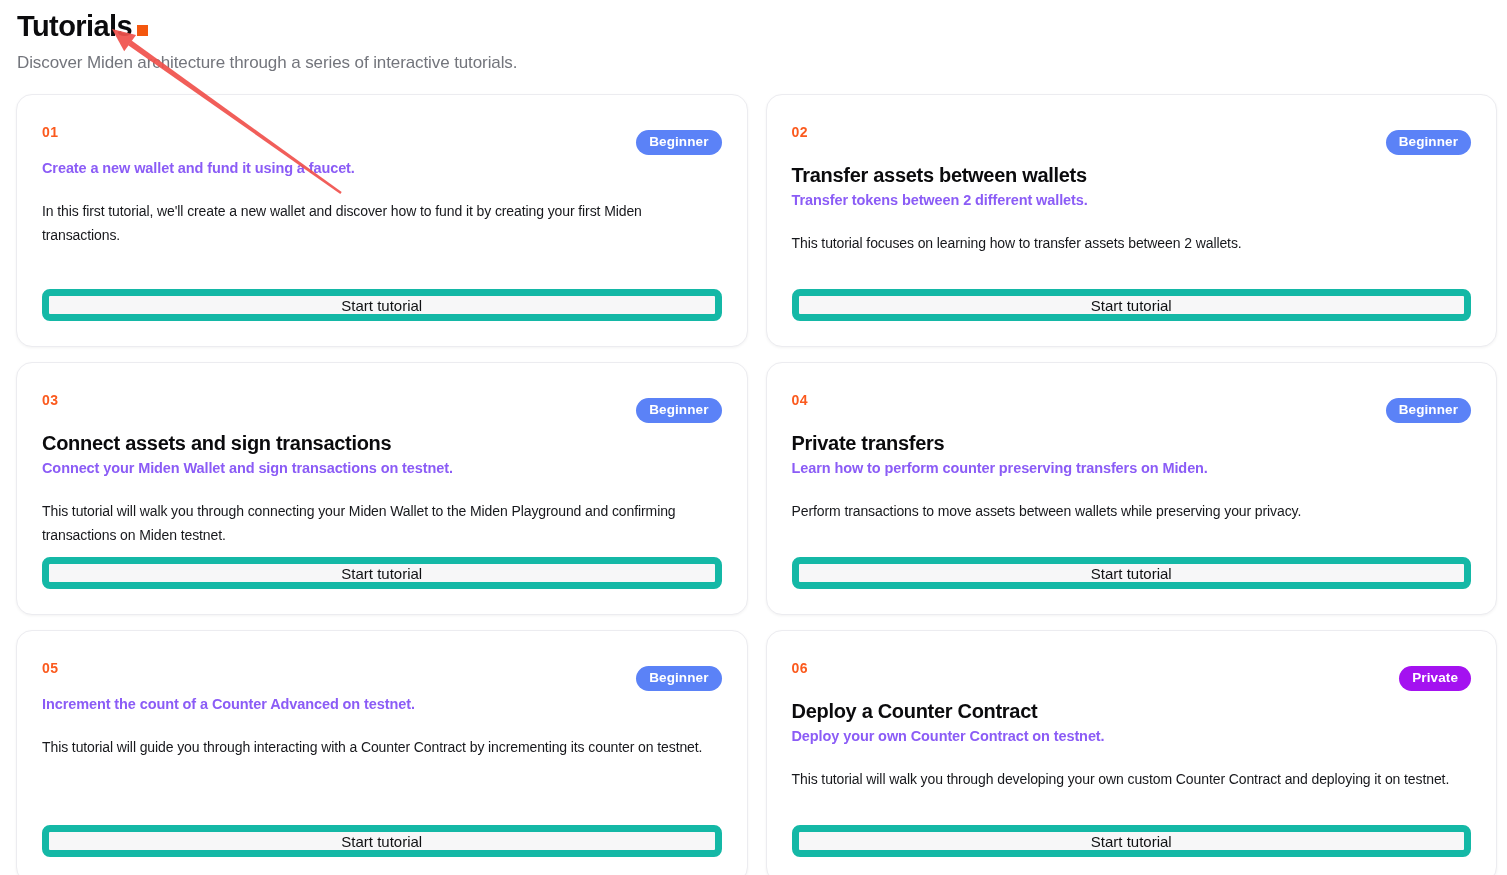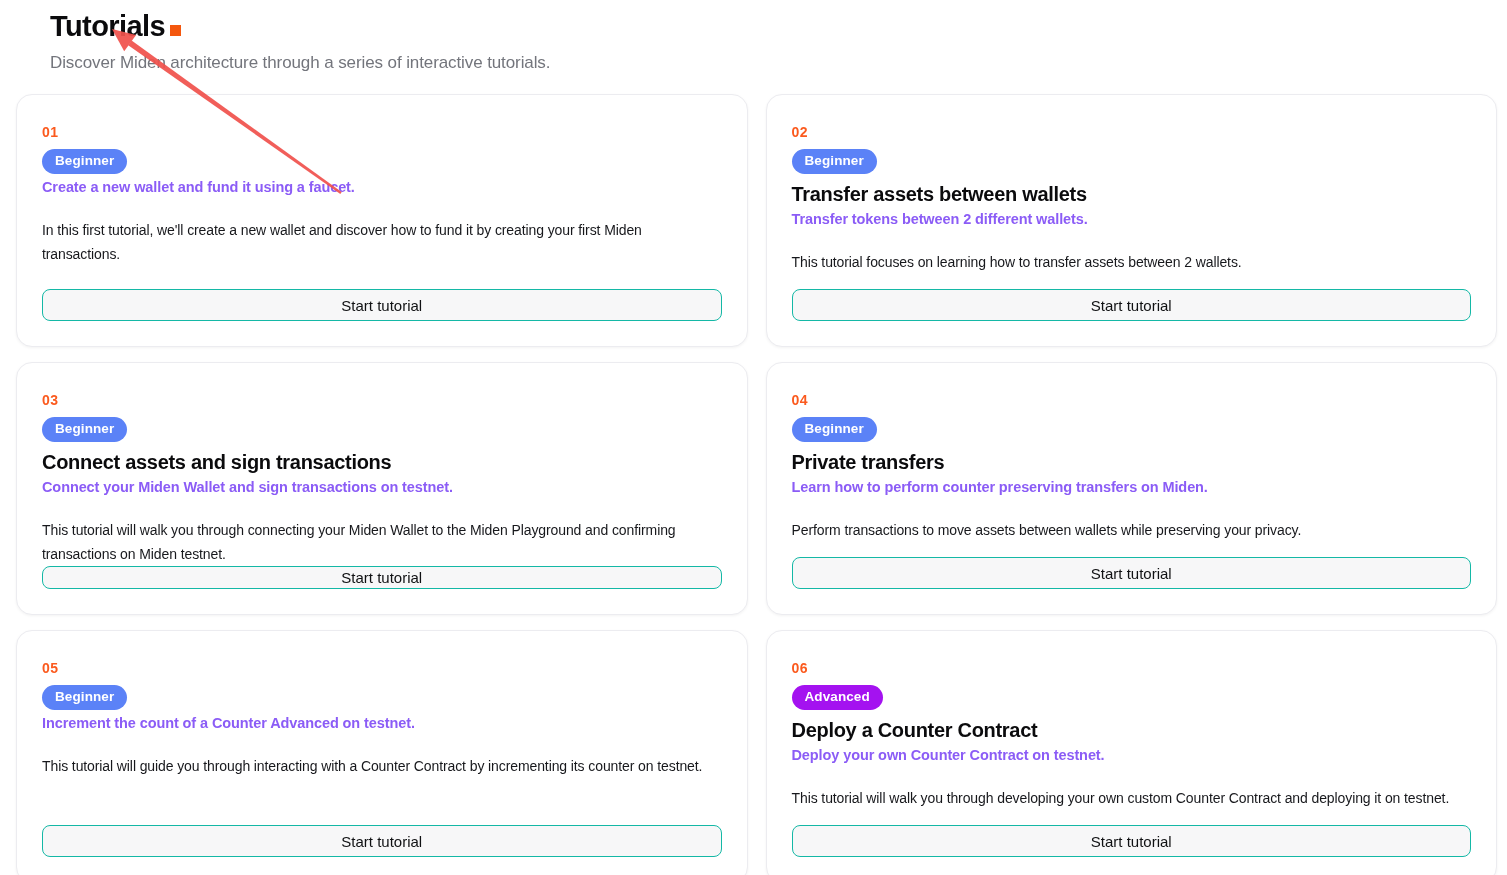--- a/index.html
+++ b/index.html
@@ -6,21 +6,21 @@
   html, body {
     width: 1507px; height: 875px;
     background: #ffffff;
     font-family: "Liberation Sans", "DejaVu Sans", sans-serif;
     overflow: hidden;
     position: relative;
   }
   .page { padding: 7px 10px 0 16px; }
 
   
-  .header { padding-left: 1px; margin-left: 33px; }
+  .header { padding-left: 1px; }
   .page-title {
     font-size: 29px; font-weight: 800; color: #0b0b0d;
     letter-spacing: -0.6px; line-height: 32px;
     display: inline-block;
   }
   .title-accent {
     display: inline-block; width: 11px; height: 11px;
     background: #F4570E; margin-left: 5px;
   }
   .page-subtitle {
@@ -39,21 +39,21 @@
     background: #ffffff;
     border: 1px solid #ececf0;
     border-radius: 16px;
     box-shadow: 0 1px 3px rgba(0,0,0,0.05);
     height: 253px;
     padding: 26px 25px 25px 25px;
     display: flex;
     flex-direction: column;
   }
   .card-top {
-    display: flex; justify-content: flex-start; align-items: flex-start; flex-direction: column;
+    display: flex; justify-content: space-between; align-items: flex-start;
   }
   .card-number {
     color: #FB5A1E; font-weight: 700; font-size: 14px; letter-spacing: 0.4px;
     padding-top: 3px;
   }
   .badge {
     color: #ffffff; font-size: 13.5px; font-weight: 600;
     padding: 5px 13px 6px; border-radius: 999px; line-height: 14px;
     letter-spacing: 0.1px;
     border: none; cursor: default; margin-top: 9px;
@@ -68,21 +68,21 @@
     margin-top: 5px; font-size: 14.5px; color: #8b5cf6; letter-spacing: -0.1px; font-weight: bold;
   }
   .card-description {
     margin-top: 23px; font-size: 14px; line-height: 24px; color: #17181c;
     letter-spacing: -0.1px;
   }
   .start-button {
     margin-top: auto;
     width: 100%; height: 32px;
     background: #f7f7f8;
-    border: 1px solid #14b8a6;
+    border: 7px solid #14b8a6;
     border-radius: 8px;
     font-family: inherit;
     font-size: 15px; font-weight: 500; color: #101113;
     cursor: pointer;
   }
 
   
   .annotation-overlay {
     position: absolute; left: 0; top: 0;
     width: 1507px; height: 875px;
@@ -151,21 +151,21 @@
         <span class="badge beginner">Beginner</span>
       </div>
       <div class="card-subtitle">Increment the count of a Counter Advanced on testnet.</div>
       <p class="card-description">This tutorial will guide you through interacting with a Counter Contract by incrementing its counter on testnet.</p>
       <button class="start-button">Start tutorial</button>
     </article>
 
     <article class="card">
       <div class="card-top">
         <span class="card-number">06</span>
-        <span class="badge advanced">Advanced</span>
+        <span class="badge advanced">Private</span>
       </div>
       <h2 class="card-title">Deploy a Counter Contract</h2>
       <div class="card-subtitle">Deploy your own Counter Contract on testnet.</div>
       <p class="card-description">This tutorial will walk you through developing your own custom Counter Contract and deploying it on testnet.</p>
       <button class="start-button">Start tutorial</button>
     </article>
 
   </div>
 </div>
 

